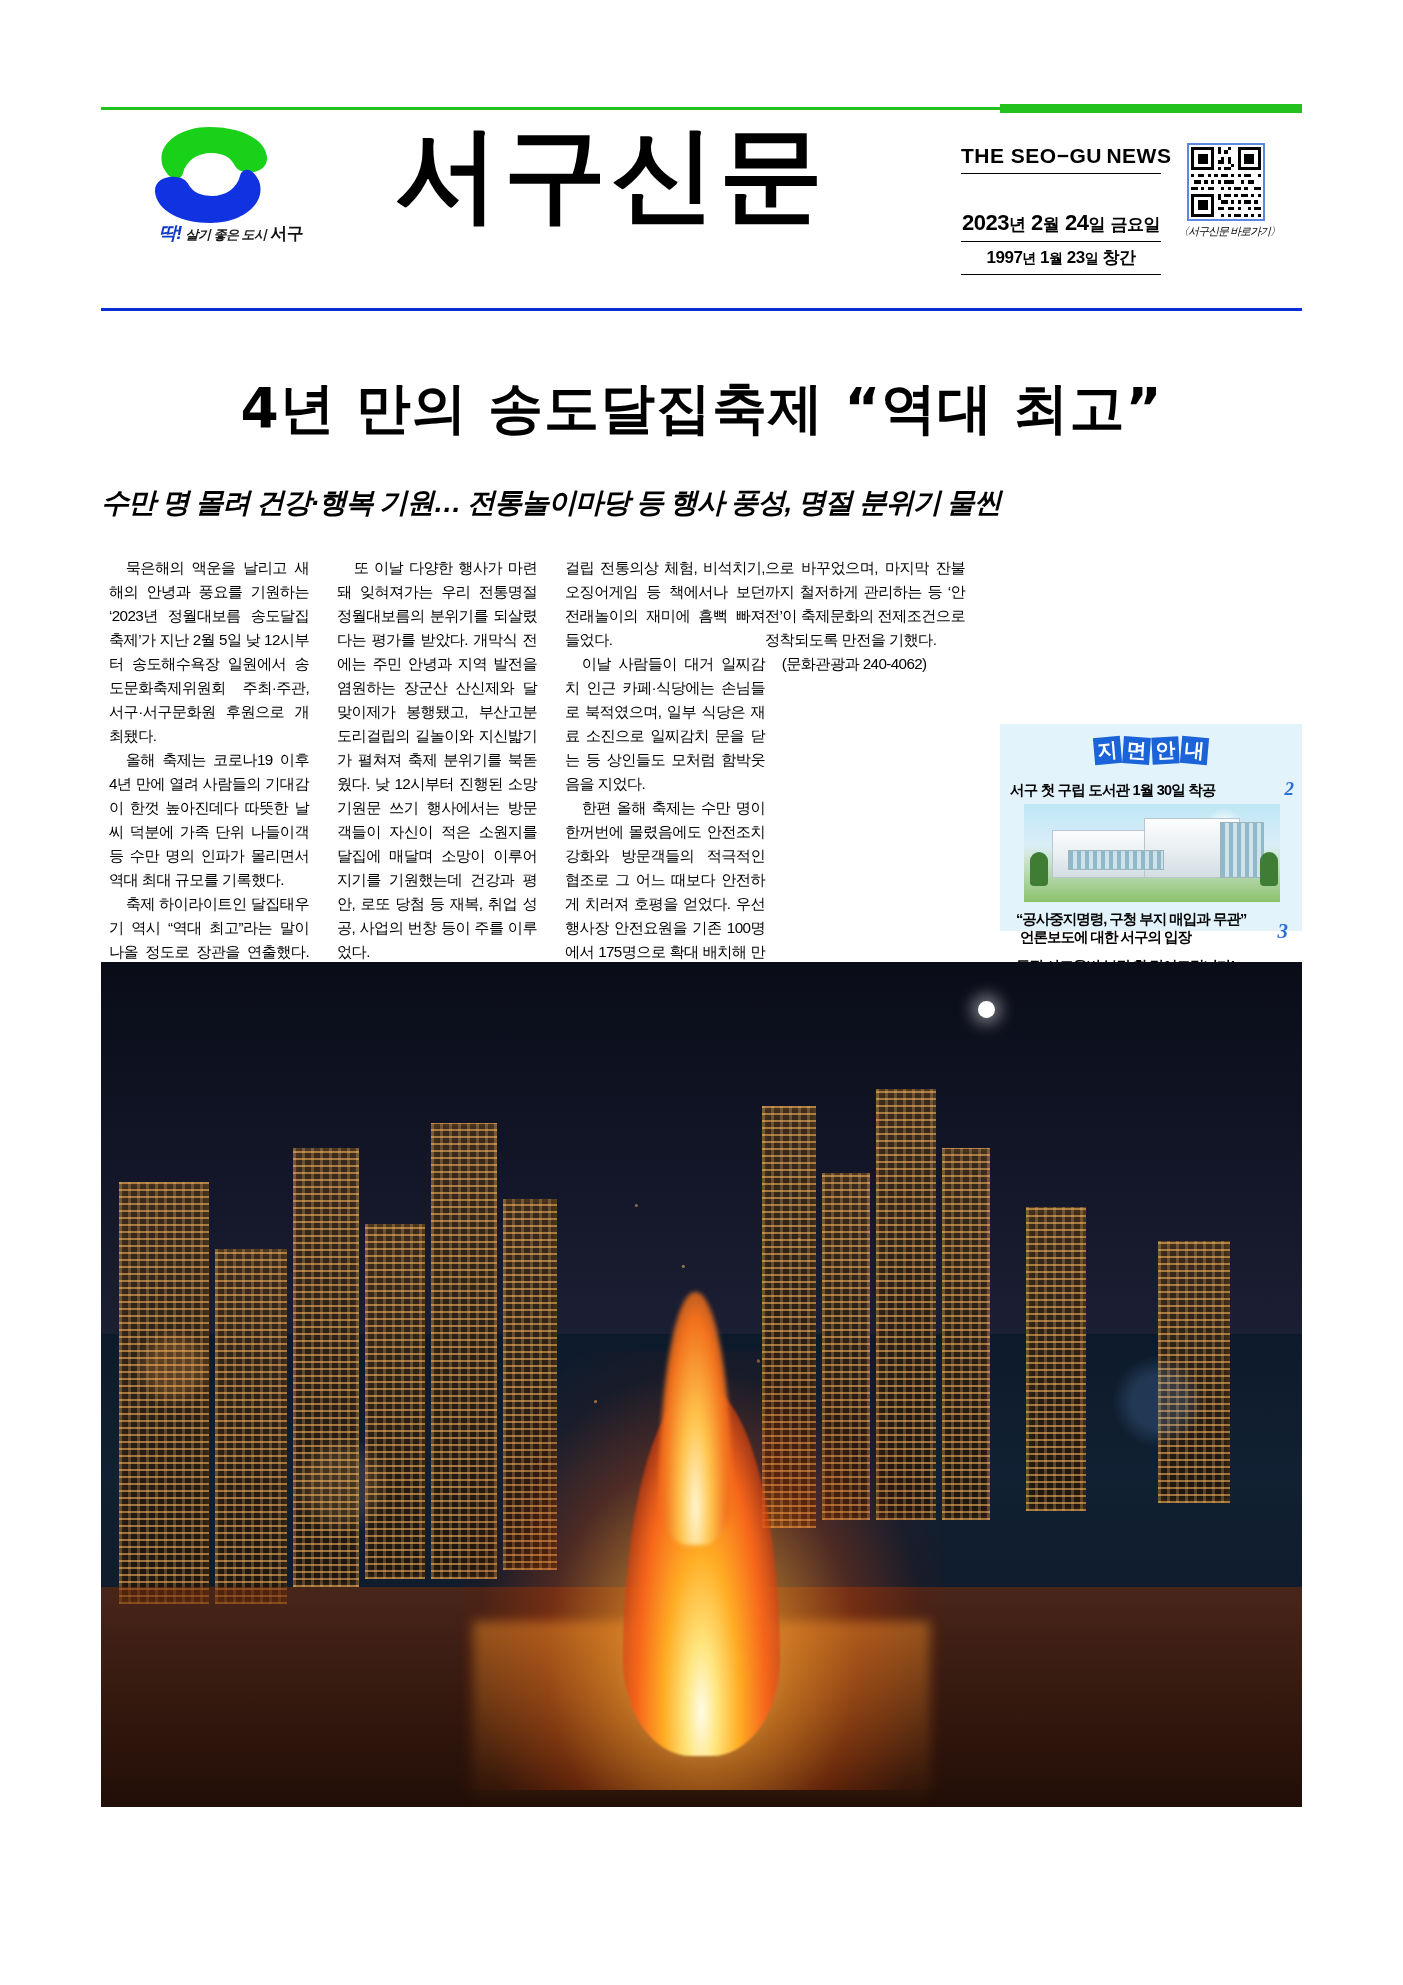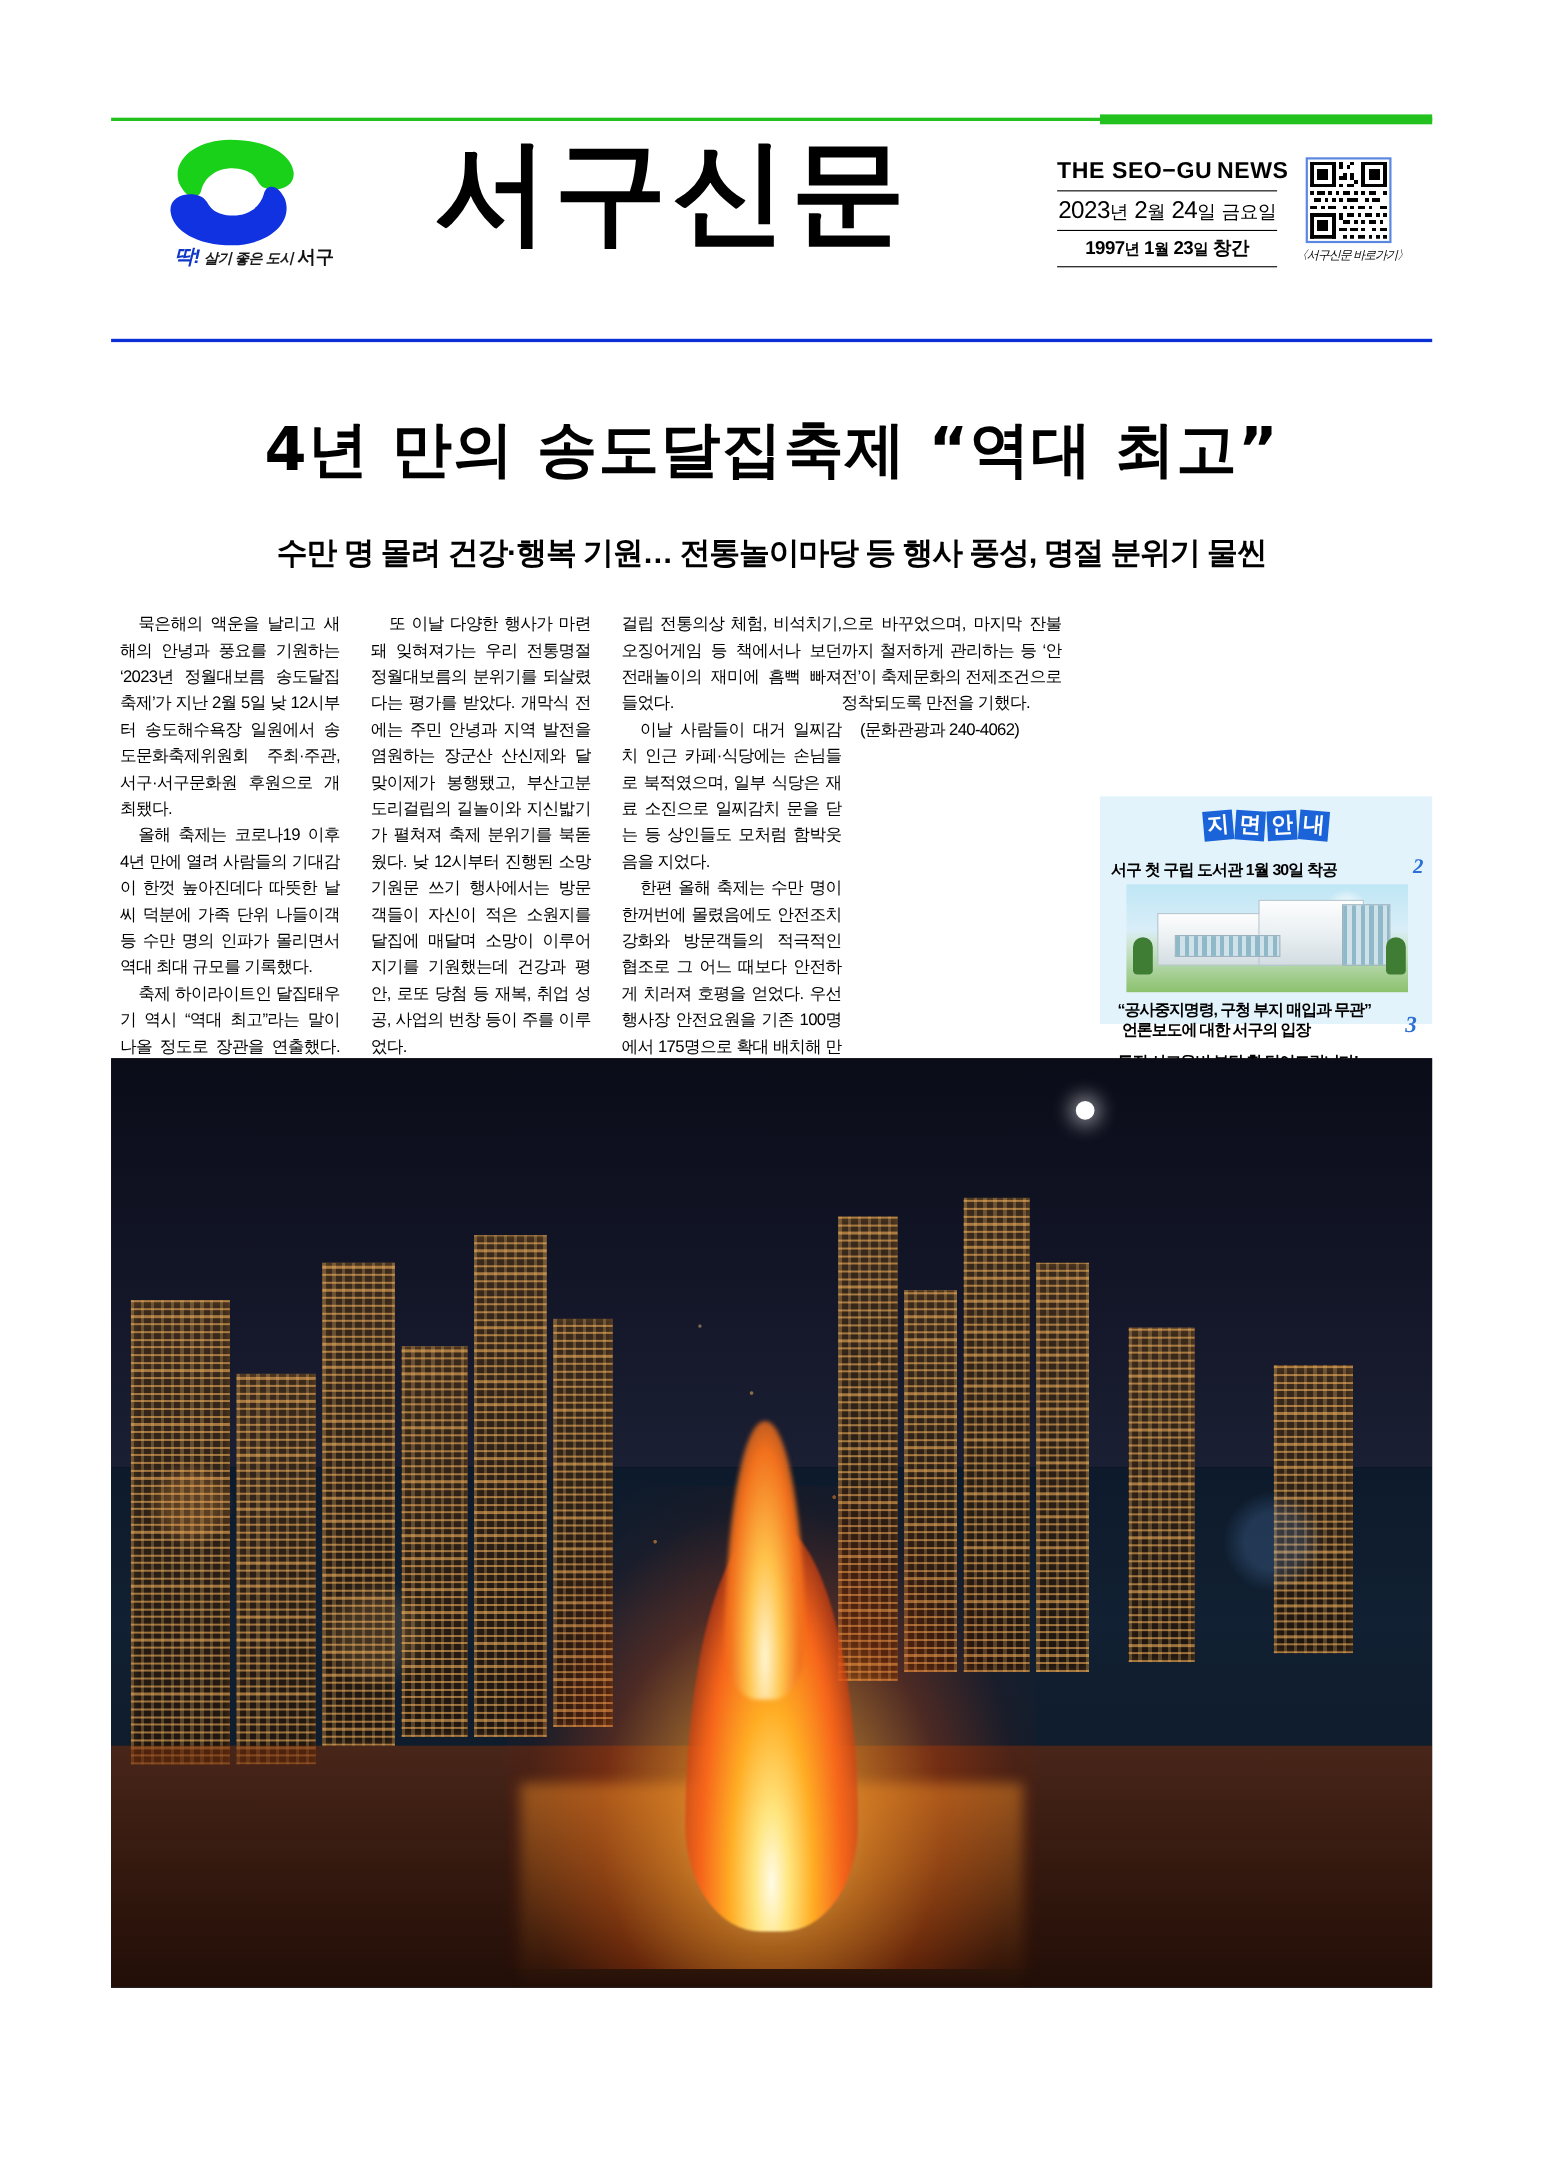--- a/index.html
+++ b/index.html
@@ -93,22 +93,23 @@
   }
   .mast-info .mi-row:first-child { border-top: 0px; }
   .mi-eng {
     font-size: 21px;
     font-weight: bold;
     letter-spacing: 0.5px;
     font-family: "Liberation Sans", sans-serif;
   }
   .mi-date {
     font-size: 22px;
-    font-weight: normal;
+    font-weight: bold;
     letter-spacing: -0.5px;
+    margin-top: 32px;
   }
   .mi-date .mi-sm { font-size: 17px; }
   .mi-found {
     font-size: 17px;
     font-weight: bold;
     letter-spacing: -0.5px;
   }
   .mi-found .mi-sm { font-size: 14px; }
 
   
@@ -172,25 +173,25 @@
     font-family: "DejaVu Sans", "Liberation Sans", sans-serif;
     font-size: 55px;
     font-weight: 900;
     letter-spacing: 1px;
     color: #000000;
   }
   .subheadline {
     position: absolute;
     left: 101px; top: 484px;
     width: 1201px;
-    text-align: center;
     font-size: 28px;
     font-weight: bold;
     letter-spacing: -1px;
     color: #000;
+    font-style: italic;
   }
 
   
   .cols {
     position: absolute;
     left: 101px; top: 556px;
     width: 1201px; height: 375px;
   }
   .col {
     position: absolute;

